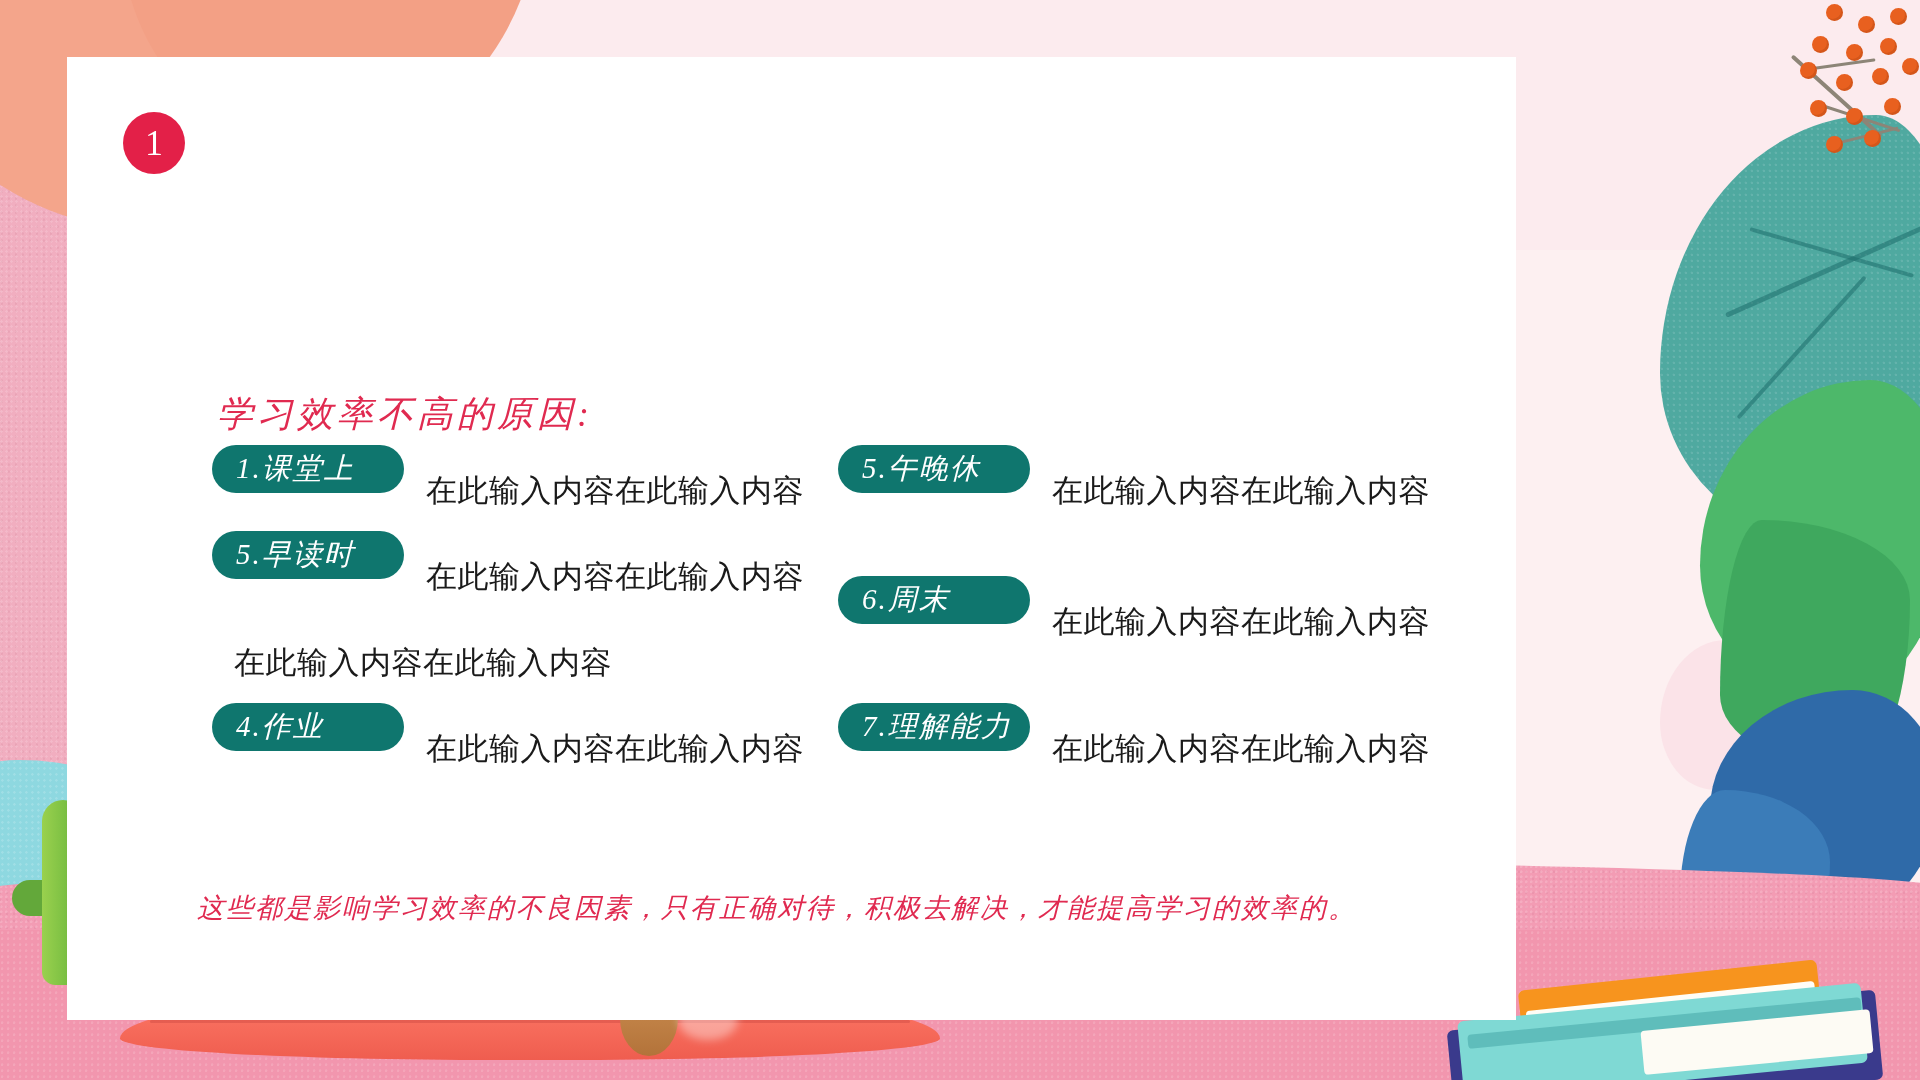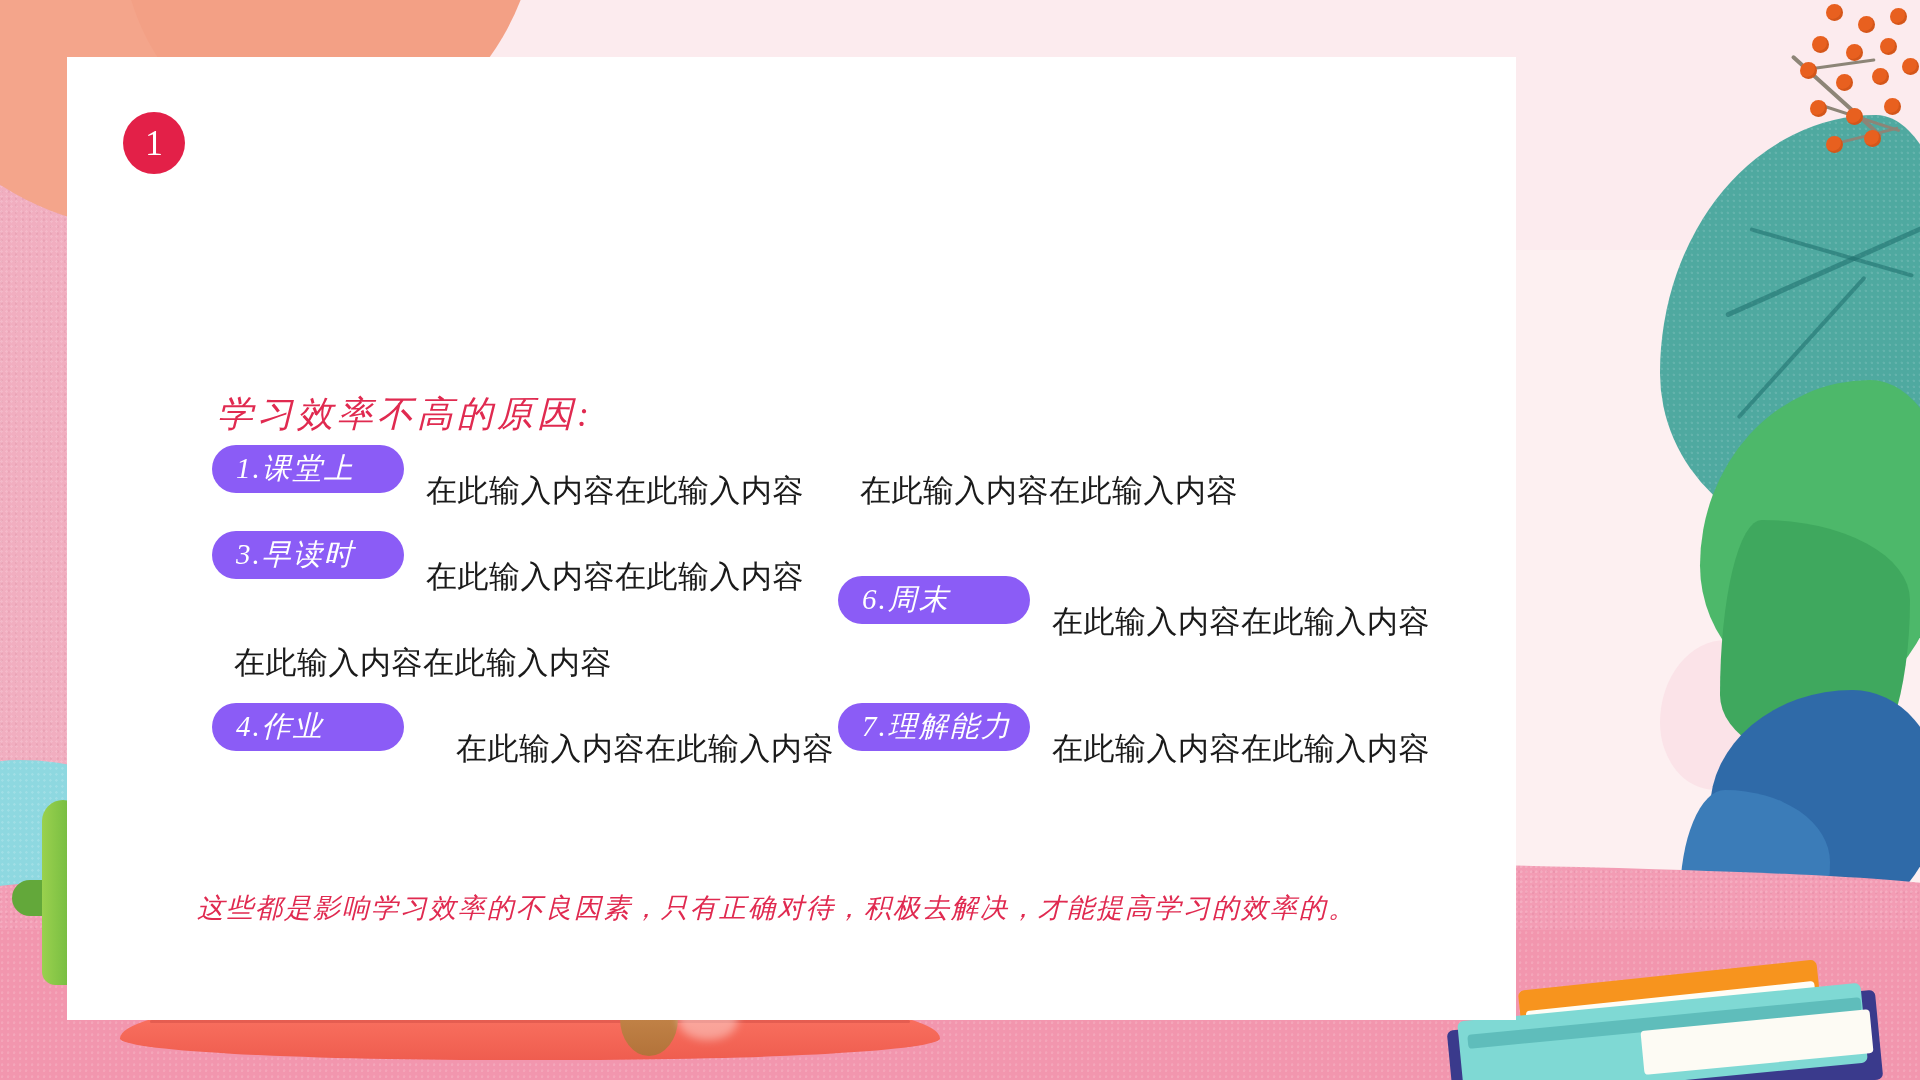--- a/index.html
+++ b/index.html
@@ -338,21 +338,21 @@
     white-space: nowrap;
   }
 
   
   .item-row {
     position: absolute;
     display: flex;
     align-items: center;
   }
   .pill {
-    background: #8b5cf6;
+    background: #0f766e;
     color: #ffffff;
     border-radius: 999px;
     height: 48px;
     min-width: 192px;
     box-sizing: border-box;
     padding: 0 18px 0 24px;
     display: flex;
     align-items: center;
     font-family: "Liberation Serif", "DejaVu Serif", serif;
     font-size: 29px;
@@ -460,34 +460,35 @@
     </div>
 
     <div class="subtitle">学习效率不高的原因:</div>
 
     <div class="item-row" style="left:145px; top:369px;">
       <div class="pill pill-wide">1.课堂上</div>
       <div class="item-text">在此输入内容在此输入内容</div>
     </div>
 
     <div class="item-row" style="left:145px; top:455px;">
-      <div class="pill pill-wide">3.早读时</div>
+      <div class="pill pill-wide">5.早读时</div>
       <div class="item-text">在此输入内容在此输入内容</div>
     </div>
 
     <div class="item-row" style="left:145px; top:541px;">
       <div class="item-text">在此输入内容在此输入内容</div>
     </div>
 
-    <div class="item-row" style="left:145px; top:627px;gap:30px;">
+    <div class="item-row" style="left:145px; top:627px;">
       <div class="pill pill-wide">4.作业</div>
       <div class="item-text">在此输入内容在此输入内容</div>
     </div>
 
     <div class="item-row" style="left:771px; top:369px;">
+      <div class="pill pill-wide">5.午晚休</div>
       <div class="item-text">在此输入内容在此输入内容</div>
     </div>
 
     <div class="item-row" style="left:771px; top:500px;">
       <div class="pill pill-wide">6.周末</div>
       <div class="item-text">在此输入内容在此输入内容</div>
     </div>
 
     <div class="item-row" style="left:771px; top:627px;text-align:center;">
       <div class="pill pill-wide">7.理解能力</div>

